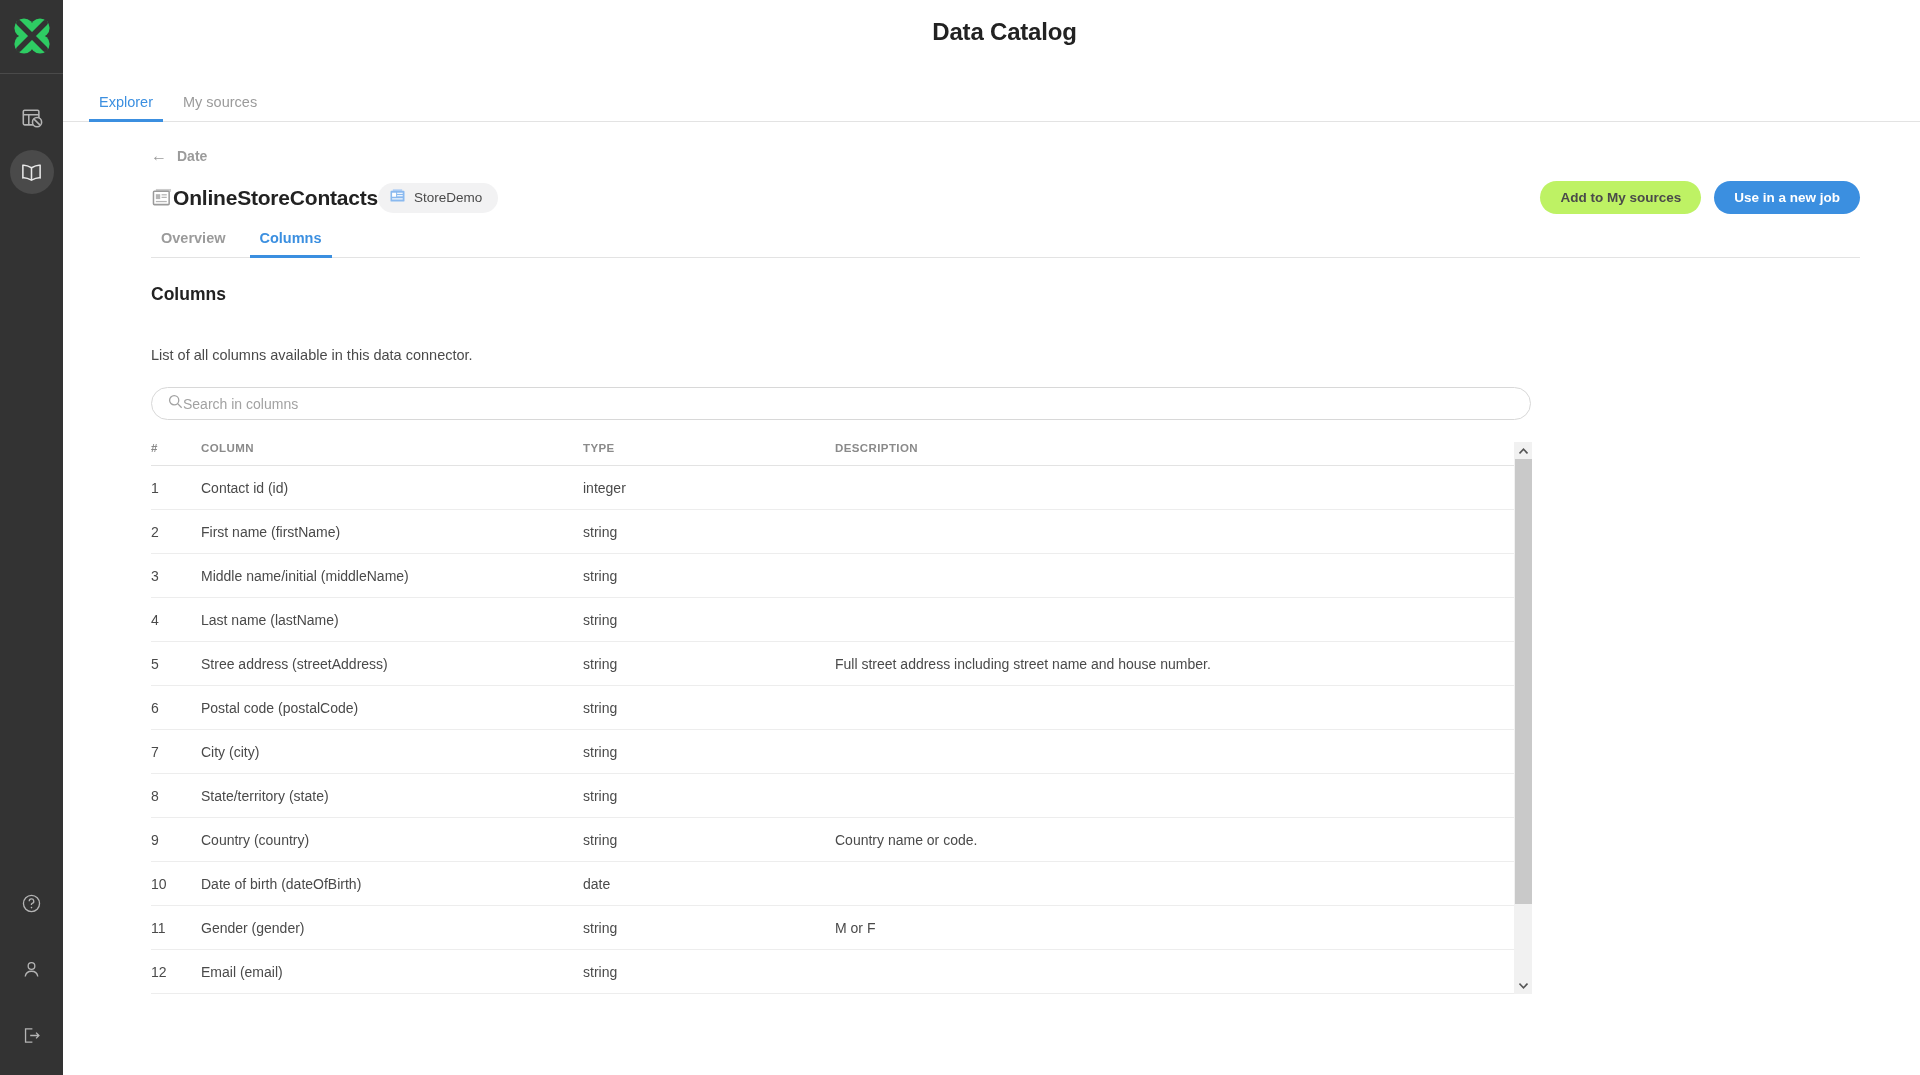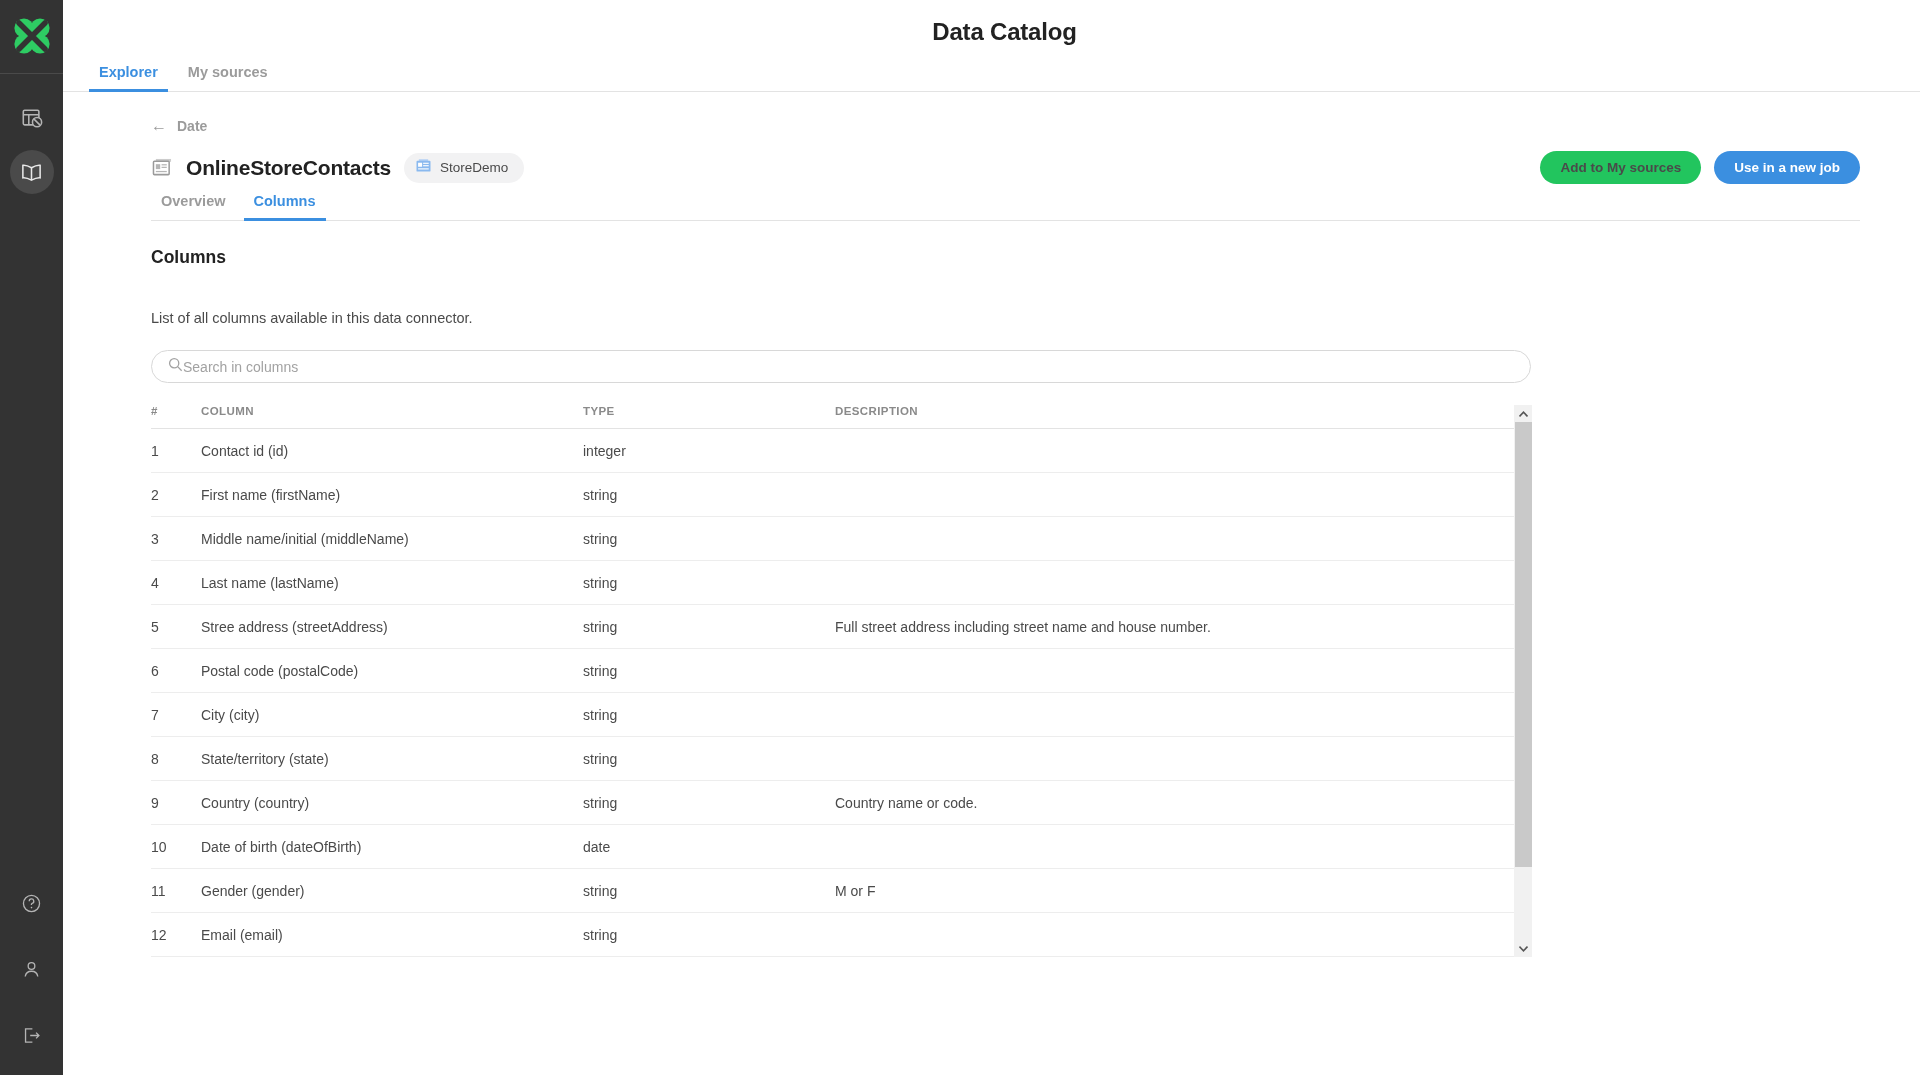--- a/index.html
+++ b/index.html
@@ -38,55 +38,55 @@
 
   .page-head { padding: 18px 0 0 26px; }
   .page-title {
     font-size: 24px; font-weight: bold; color: #222222; letter-spacing: -0.2px; text-align: center;
   }
   .toptabs {
     margin-top: 18px; display: flex; gap: 10px; border-bottom: 1px solid #e3e3e3;
     padding-left: 26px; margin-left: -26px;
   }
   .toptab {
-    font-size: 14.5px; font-weight: bold; color: #9b9b9b;
+    font-size: 14.5px; font-weight: normal; color: #9b9b9b;
     padding: 0 10px 9px 10px; cursor: pointer;
-    border-bottom: 3px solid transparent; margin-bottom: -1px;
+    border-bottom: 3px solid transparent; margin-bottom: -1px; margin-top: 30px;
   }
   .toptab.active { color: #3b8fe0; border-bottom-color: #3b8fe0; }
 
   
   .content { padding: 26px 60px 0 88px; }
 
   .back-row { display: flex; align-items: center; gap: 10px; cursor: pointer; }
   .back-arrow { color: #9b9b9b; font-size: 16px; line-height: 1; }
   .back-label { font-size: 14px; font-weight: bold; color: #9b9b9b; }
 
   .title-row {
     margin-top: 17px; display: flex; align-items: center; justify-content: space-between;
   }
-  .title-left { display: flex; align-items: center; gap: 13px; }
+  .title-left { display: flex; align-items: center; }
   .entity-icon { width: 22px; height: 22px; display:flex; align-items:center; justify-content:center;}
   .entity-name { font-size: 21px; font-weight: bold; color: #222222; letter-spacing: -0.2px; }
   .source-badge {
     display: inline-flex; align-items: center; gap: 9px;
     background: #f2f2f3; border-radius: 16px; padding: 6px 16px 6px 12px; justify-content: center;
   }
   .source-badge-label { font-size: 13.5px; color: #4a4a4a; }
 
   .title-actions { display: flex; align-items: center; gap: 13px; }
   .btn {
     border: none; border-radius: 17px; font-family: inherit;
     font-size: 13.5px; font-weight: bold; cursor: pointer; white-space: nowrap;
   }
-  .btn-secondary { background: #22c55e; color: #4a4a4a; padding: 9px 20px; }
+  .btn-secondary { background: #bef264; color: #4a4a4a; padding: 9px 20px; }
   .btn-primary { background: #3b8fe0; color: #ffffff; padding: 9px 20px; }
 
   .subtabs {
-    margin-top: 9px; display: flex; gap: 8px;
+    margin-top: 16px; display: flex; gap: 14px;
     border-bottom: 1px solid #e3e3e3;
   }
   .subtab {
     font-size: 14.5px; font-weight: bold; color: #9b9b9b;
     padding: 0 10px 9px 10px; cursor: pointer;
     border-bottom: 3px solid transparent; margin-bottom: -1px;
   }
   .subtab.active { color: #3b8fe0; border-bottom-color: #3b8fe0; }
 
   .section-title {

